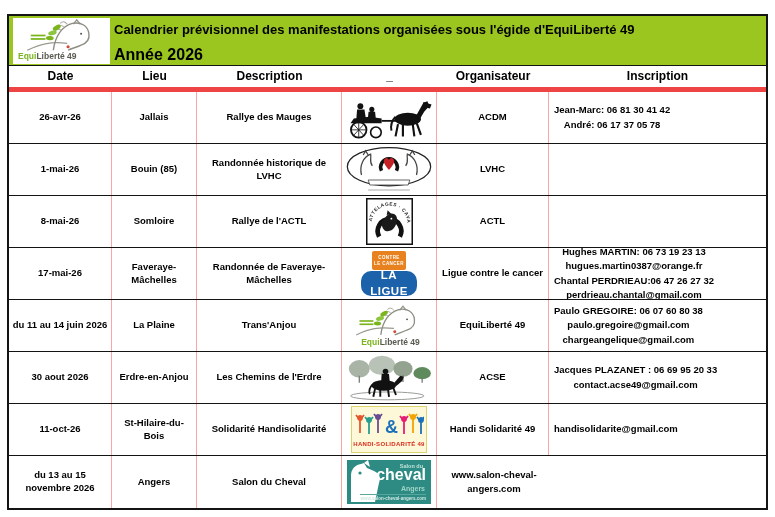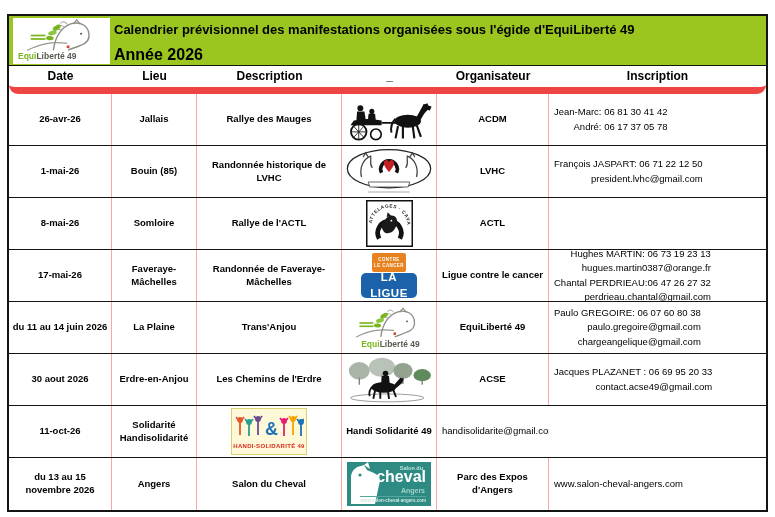--- a/index.html
+++ b/index.html
@@ -31,22 +31,21 @@
   .eq-green { color: #7AB51D; }
   .eq-dark  { color: #5a5a52; margin-top: 12px; }
   .band-titles { position: absolute; left: 105px; right: 4px; top: 0; height: 100%; text-align: left; }
   .band-title-1 { margin-top: 6px; font-size: 13px; font-weight: bold; color: #000; }
   .band-title-2 { margin-top: 9px; font-size: 16px; font-weight: bold; color: #000; }
 
   
   .colhead {
     display: grid;
     grid-template-columns: 103px 85px 145px 95px 112px 1fr;
-    border-bottom: 7px solid #ef4444;
-    border-radius: 9px;
+    border-bottom: 5px solid #ef4444;
   }
   .colhead .ch {
     font-size: 12px; font-weight: bold; text-align: center;
     padding: 3px 0 4px 0; color: #000;
   }
 
   
   .tr {
     display: grid;
     grid-template-columns: 103px 85px 145px 95px 112px 1fr;
@@ -56,36 +55,36 @@
   .tr:last-child { border-bottom: none; }
   .td {
     border-right: 1px solid #fca5a5;
     display: flex; align-items: center; justify-content: center;
     text-align: center; font-size: 9.5px; font-weight: bold;
     padding: 2px 3px; line-height: 1.35; color: #000;
     overflow: hidden;
   }
   .td.insc {
     border-right: none;
-    justify-content: flex-start; text-align: right;
-    font-weight: normal; font-size: 9.5px;
+    justify-content: flex-start; text-align: center;
+    font-weight: bold; font-size: 9.5px;
     white-space: pre-line; padding-left: 5px; line-height: 1.5;
   }
   .td.logo-cell { padding: 1px; }
 
   
   .ligue-wrap { display: flex; flex-direction: column; align-items: center; }
   .ligue-top {
     width: 34px; height: 19px; background: #E8821E; border-radius: 2px;
     color: #fff; font-size: 4.5px; font-weight: bold; text-align: center;
     padding-top: 4px; line-height: 1.4; letter-spacing: .4px;
     white-space: pre-line;
   }
   .ligue-main {
-    margin-top: 1px; width: 56px; height: 25px; background: #1B62AB; border-radius: 5px;
+    margin-top: 1px; width: 56px; height: 25px; background: #1B62AB; border-radius: 10px;
     color: #fff; font-size: 11.5px; font-weight: bold;
     display: flex; align-items: center; justify-content: center; letter-spacing: .5px;
   }
   .eq-cell-wrap { display: flex; flex-direction: column; align-items: center; }
 
   .handi-wrap {
     width: 76px; height: 47px; background: #FCF8D8; border: 1px solid #d9d46e;
     display: flex; flex-direction: column; align-items: center; justify-content: center;
   }
   .handi-caption { font-size: 6px; font-weight: bold; color: #D92B1C; letter-spacing: .3px; margin-top: 1px; }
@@ -172,22 +171,20 @@
           <ellipse cx="55" cy="26" rx="50" ry="23" fill="#fff" stroke="#222" stroke-width="1.5"></ellipse>
           <path d="M46,31 A10,10 0 1 1 64,31" fill="none" stroke="#111" stroke-width="4.2"></path>
           <path d="M55,30 C50,24 47,20 50,16.5 C52,14.5 55,16.5 55,19 C55,16.5 58,14.5 60,16.5 C63,20 60,24 55,30 Z" fill="#C42126"></path>
           <path d="M22,36 C19,24 25,14 33,11 C34,16 31,20 35,25 M24,12 l3,-5 l3,5" fill="none" stroke="#444" stroke-width="1.5"></path>
           <path d="M88,36 C91,24 85,14 77,11 C76,16 79,20 75,25 M86,12 l-3,-5 l-3,5" fill="none" stroke="#444" stroke-width="1.5"></path>
           <path d="M30,42 L80,42 L78,48 L32,48 Z" fill="#fff" stroke="#333" stroke-width="0.9"></path>
           <path d="M30,54 L80,54" stroke="#999" stroke-width="1"></path>
         </svg>
       </div>
       <div class="td">LVHC</div>
-      <div class="td insc">François JASPART: 06 71 22 12 50
-president.lvhc@gmail.com</div>
     </div>
 
     <div class="tr">
       <div class="td">8-mai-26</div>
       <div class="td">Somloire</div>
       <div class="td">Rallye de l'ACTL</div>
       <div class="td logo-cell">
         <svg width="47" height="47" viewBox="0 0 50 50">
           <rect x="0.8" y="0.8" width="48.4" height="48.4" fill="#fff" stroke="#111" stroke-width="1.6"></rect>
           <defs>
@@ -269,20 +266,21 @@
           <path d="M42,23 L50,23 L51,33 L41,33 Z" fill="#111"></path>
         </svg>
       </div>
       <div class="td">ACSE</div>
       <div class="td insc">Jacques PLAZANET : 06 69 95 20 33
 contact.acse49@gmail.com</div>
     </div>
 
     <div class="tr">
       <div class="td">11-oct-26</div>
+      <div class="td">St-Hilaire-du-Bois</div>
       <div class="td">Solidarité Handisolidarité</div>
       <div class="td logo-cell">
         <div class="handi-wrap">
           <svg width="70" height="28" viewBox="0 0 70 28">
             <g stroke-width="1.8" fill="none">
               <g stroke="#E4572E">
                   <circle cx="6" cy="7" r="2" fill="#E4572E"></circle>
                   <path d="M6,9 V22 M2,4 L6,9 L10,4"></path>
                 </g>
               <g stroke="#2A9D8F">
@@ -325,18 +323,17 @@
             <path d="M4,42 L4,16 C4,9 8,5 14,4 L17,3 L20,8 L27,11 C32,13 34,18 32,23 L28,42 Z" fill="#fff"></path>
             <path d="M17,3 L21,0 L23,7" fill="#fff"></path>
             <circle cx="13" cy="13" r="1.6" fill="#2E8B84"></circle>
           </svg>
           <div class="salon-small">Salon du</div>
           <div class="salon-main">cheval</div>
           <div class="salon-sub">Angers</div>
           <div class="salon-url">www.salon-cheval-angers.com</div>
         </div>
       </div>
-      <div class="td">Parc des Expos d'Angers</div>
       <div class="td insc">www.salon-cheval-angers.com</div>
     </div>
 
   </div>
 </div>
 
 </body></html>

